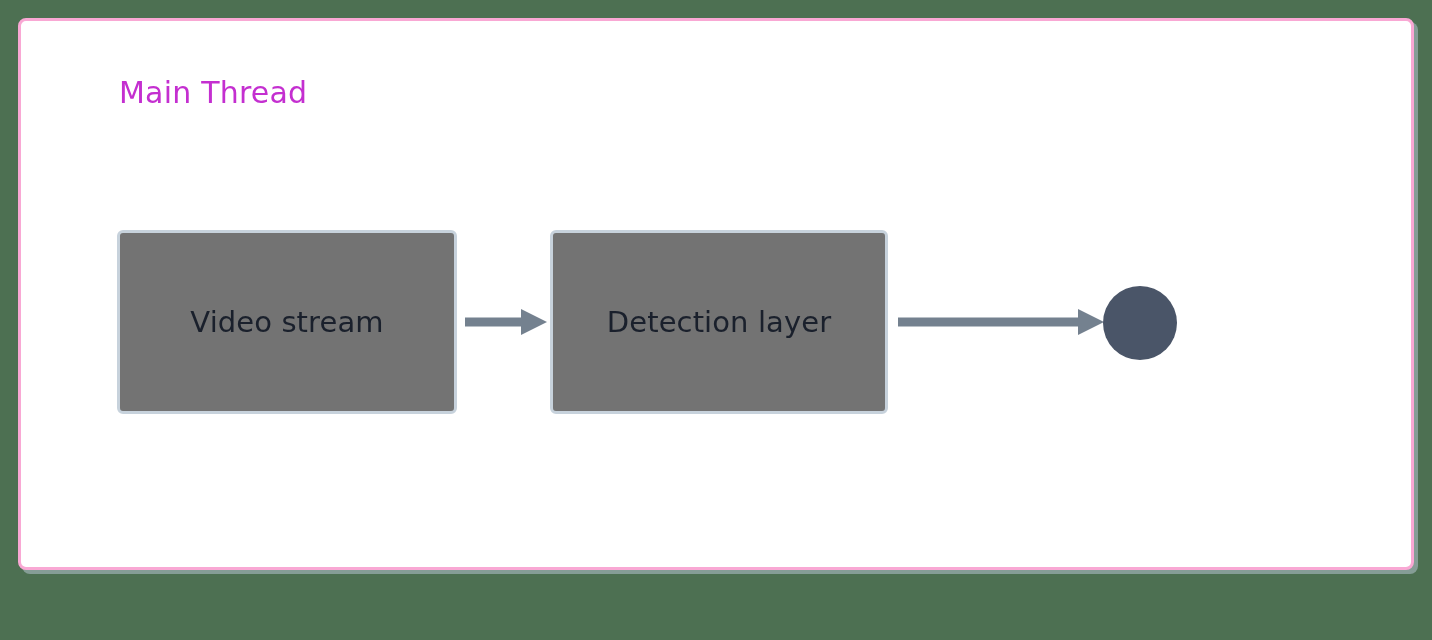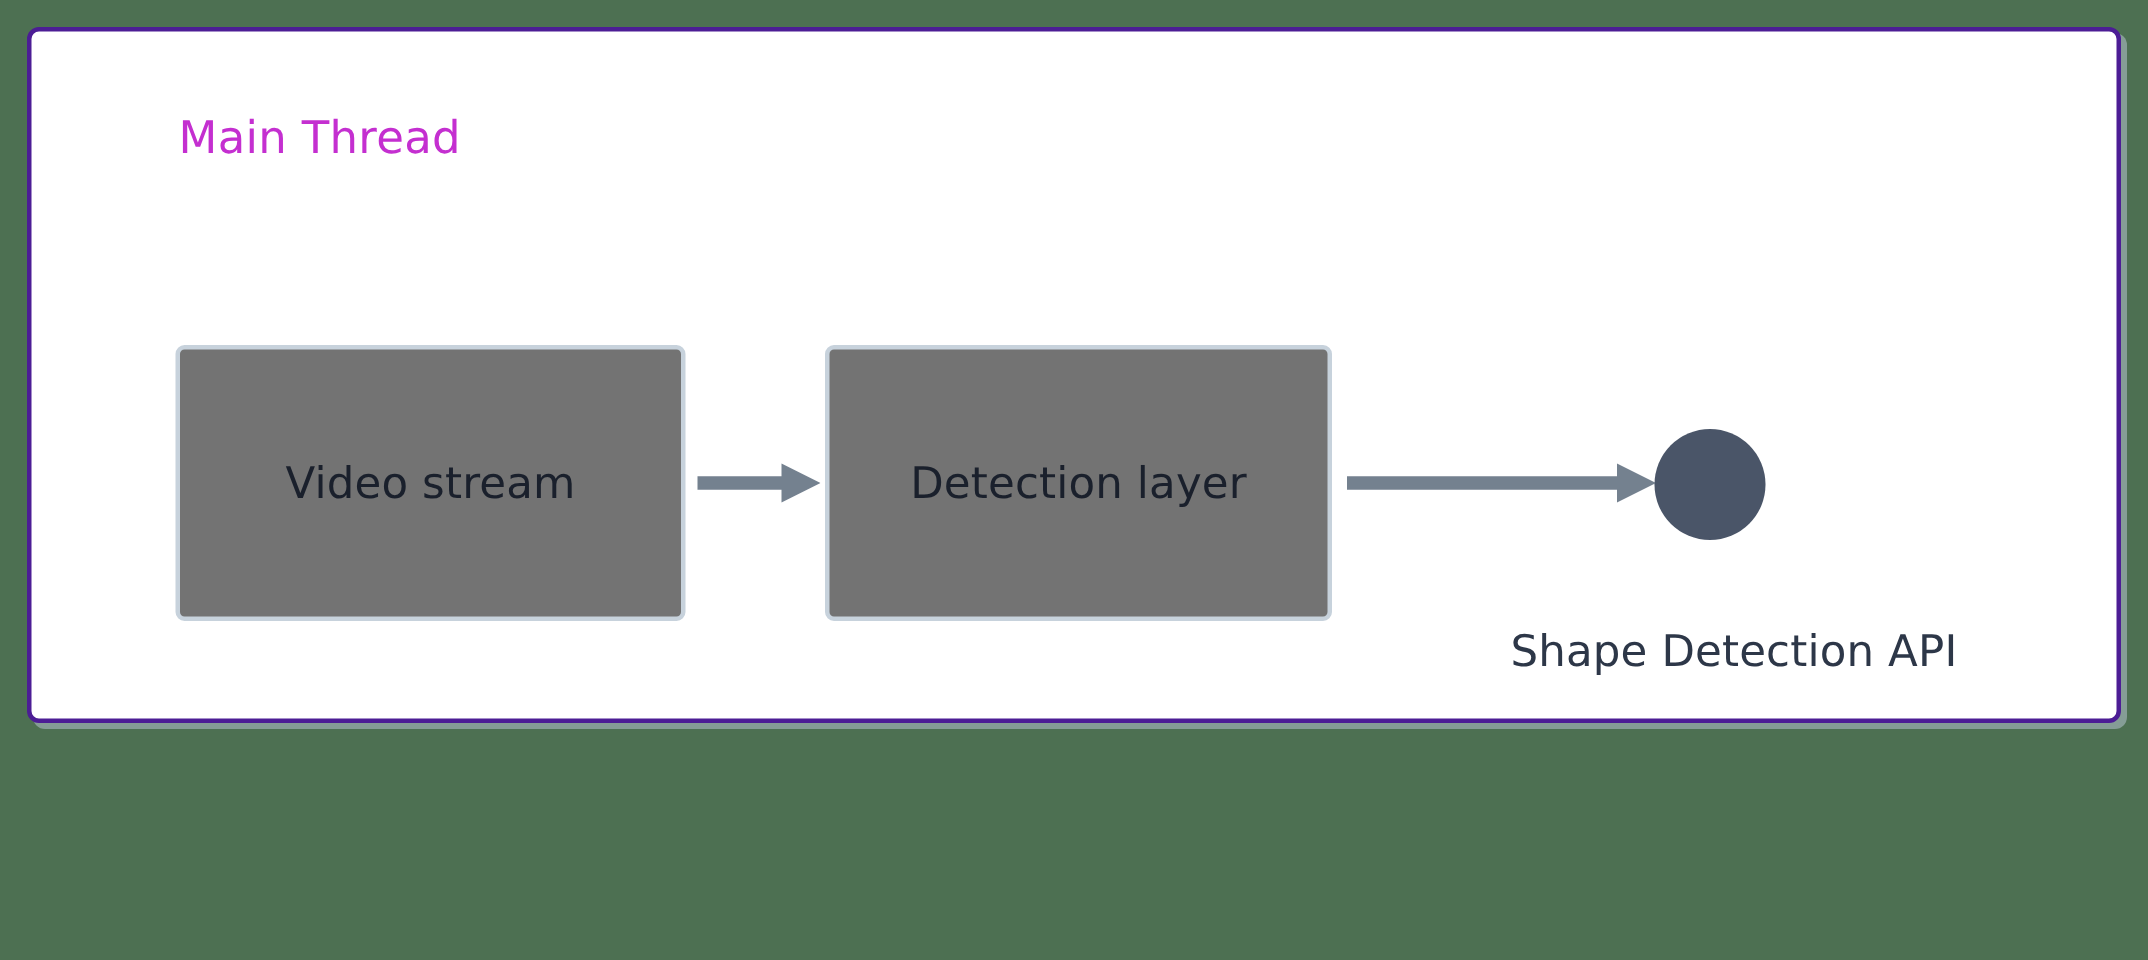--- a/index.html
+++ b/index.html
@@ -14,24 +14,24 @@
     font-family: "DejaVu Sans", "Liberation Sans", sans-serif;
     overflow: hidden;
   }
 
   
   #diagram-frame {
     position: absolute;
     left: 18px;
     top: 18px;
     width: 1396px;
-    height: 464px;
+    height: 552px;
     box-sizing: border-box;
     background: #ffffff;
-    border: 3px solid #4c1d95;
+    border: 3px solid #f9a8d4;
     border-radius: 8px;
     box-shadow: 4px 4px 0 rgba(180,195,205,0.55);
   }
 
   
   #group-title {
     position: absolute;
     left: 98px;
     top: 54px;
     font-size: 30px;
@@ -128,15 +128,14 @@
   <div class="node-box" id="node-processing-layer">
     <span class="node-label">Detection layer</span>
   </div>
 
   <svg class="arrow" id="arrow-processing-to-api" viewBox="0 0 208 34">
     <line x1="2" y1="17" x2="186" y2="17" stroke="#74818f" stroke-width="9" stroke-linecap="butt"></line>
     <polygon points="182,4 208,17 182,30" fill="#74818f"></polygon>
   </svg>
 
   <div id="node-shape-detection-api"></div>
-  <div id="shape-detection-api-label">Shape Detection API</div>
 
 </div>
 
 </body></html>

